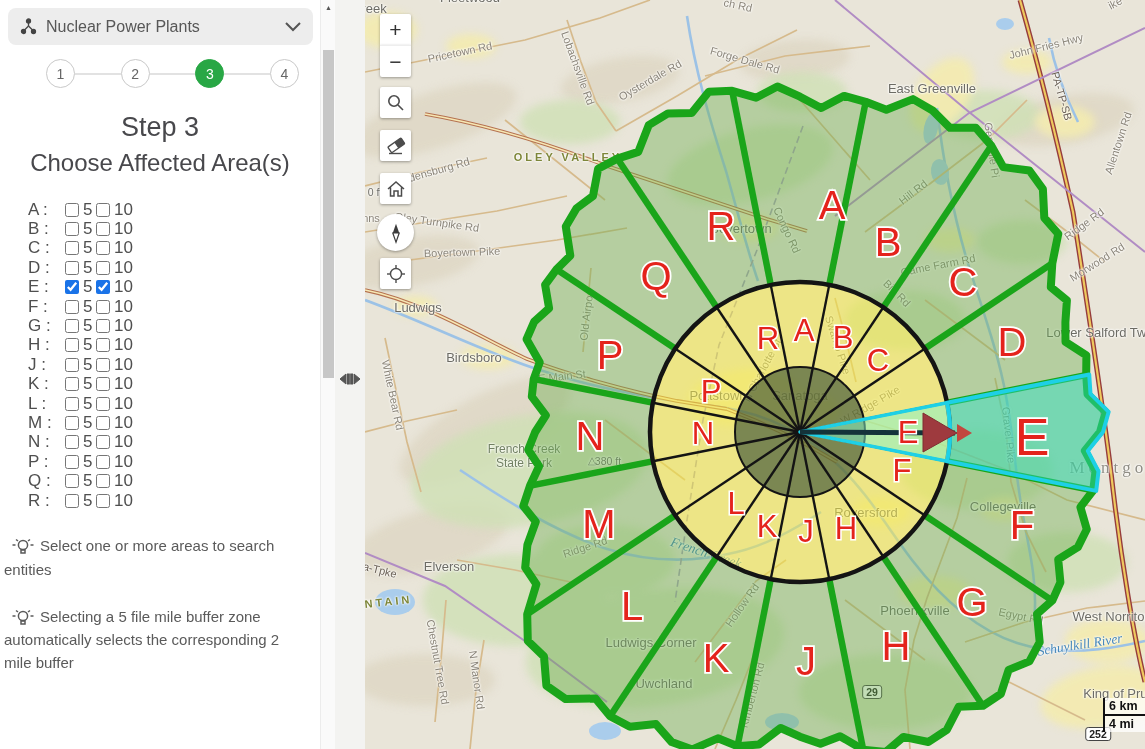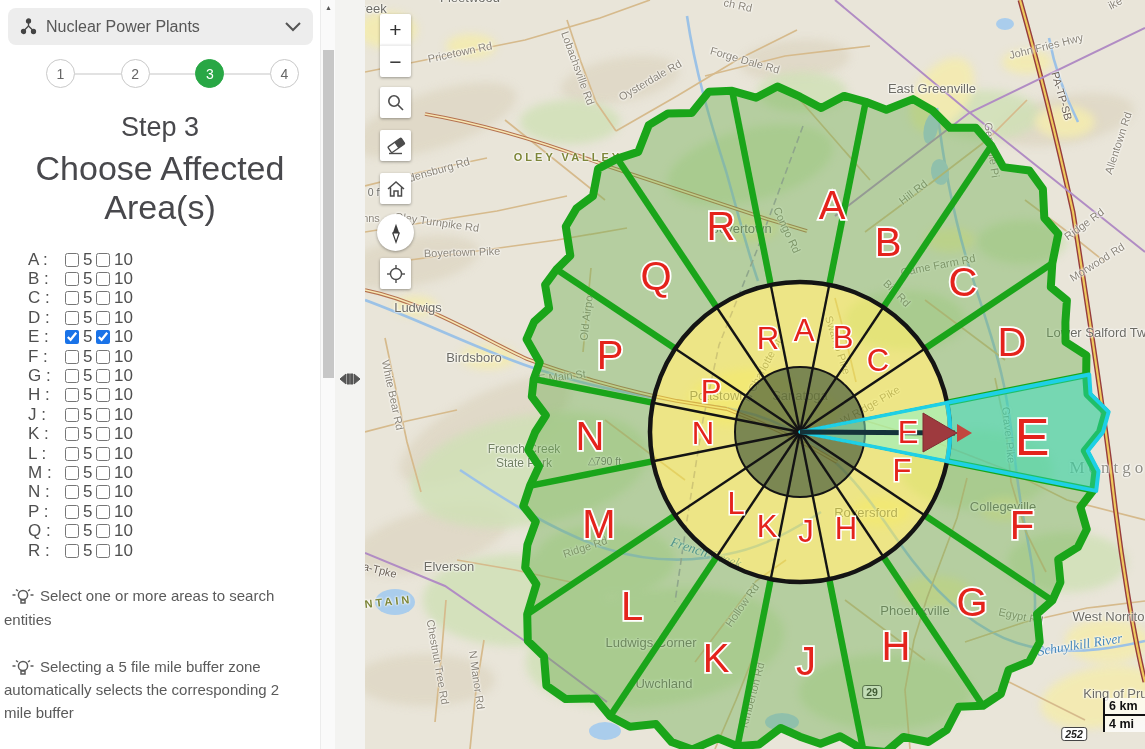--- a/index.html
+++ b/index.html
@@ -10,21 +10,21 @@
   .layer-selector{margin:8px 7px 0 8px;height:37px;background:#ededed;border-radius:8px;
     display:flex;align-items:center;padding:0 12px;cursor:pointer;color:#575757;font-size:16px;}
   .layer-selector .lbl-txt{flex:1;margin-left:9px;}
   .stepper{display:flex;align-items:center;margin:14px 21px 0 46px;}
   .step-circle{width:27px;height:27px;border:1px solid #c9c9c9;border-radius:50%;flex:0 0 27px;
     display:flex;align-items:center;justify-content:center;font-size:14px;color:#666;background:#fff;cursor:pointer;}
   .step-circle.active{background:#28a745;border-color:#28a745;color:#fff;}
   .step-line{flex:1;height:2px;background:#e2e2e2;}
   .h1,.h2{text-align:center;color:#48484c;font-weight:500;}
   .h1{margin-top:24px;font-size:27px;}
-  .h2{margin-top:6px;font-size:34px;}
+  .h2{margin-top:6px;font-size:24px;}
   .areas{margin:23px 0 0 28px;font-size:17px;color:#4f4f4f;}
   .arow{display:flex;align-items:center;height:19.4px;}
   .al{width:37px;}
   .arow input{width:14px;height:14px;margin:0;accent-color:#1a73e8;cursor:pointer;}
   .nlab{margin-left:4px;}
   .n5{width:13px;}
   .cb2{margin-left:7px;}
   .tip{margin:0 14px 0 4px;font-size:15px;color:#5a5a5a;line-height:1.55;width:300px;}
   .tip.first{margin-top:24px;}
   .tip.second{margin-top:24px;}
@@ -435,24 +435,24 @@
         <div class="lbl r" style="left: 750px; top: 3px; transform: translate(-50%, -50%) rotate(-28deg);">ike</div>
         <div class="lbl r" style="left: 6px; top: 218px;">nns</div>
         <div class="lbl w" style="left: 341px; top: 553px; transform: translate(-50%, -50%) rotate(18deg);">French Creek</div>
         <div class="lbl w" style="left: 715px; top: 645px; transform: translate(-50%, -50%) rotate(-9deg);">Schuylkill River</div>
         <div class="lbl o" style="left: 203px; top: 157px;">OLEY VALLEY</div>
         <div class="lbl o" style="left: 18px; top: 602px; transform: translate(-50%, -50%) rotate(-6deg);">UNTAIN</div>
         <div class="lbl pk" style="left: 159px; top: 449px;">French Creek</div>
         <div class="lbl pk" style="left: 159px; top: 463px;">State Park</div>
         <div class="lbl cn" style="left: 752px; top: 468px;">Montgom</div>
         <div class="lbl e" style="left: 227px; top: 460px;">△</div>
-        <div class="lbl e" style="left: 243px; top: 461px;">790 ft</div>
+        <div class="lbl e" style="left: 243px; top: 461px;">380 ft</div>
         <div class="lbl e" style="left: 10px; top: 192px;">0 ft</div>
         <div class="lbl sh" style="left: 507px; top: 692px;">29</div>
-        <div class="lbl sh" style="left: 709px; top: 734px; font-style: italic;">252</div>
+        <div class="lbl sh" style="left: 733px; top: 734px;">252</div>
       </div>
     <svg id="map-zones" width="780" height="749">
         <path d="M735.0,432.0 L740.7,412.0 L722.5,394.1 L721.2,375.1 L721.4,355.3 L700.5,341.9 L700.4,322.1 L701.9,300.4 L685.8,287.2 L687.3,263.4 L693.3,233.8 L679.3,217.8 L677.9,189.1 L664.4,170.5 L638.3,167.1 L626.3,145.6 L610.7,127.7 L585.0,127.8 L568.0,110.8 L548.0,99.1 L521.3,109.8 L500.7,101.8 L479.2,95.9 L456.2,108.0 L435.0,96.7 L412.4,86.5 L391.0,97.7 L367.1,90.8 L343.8,91.7 L326.7,113.0 L303.0,113.4 L283.7,125.2 L273.3,151.9 L252.3,158.6 L233.1,168.8 L228.0,196.0 L211.4,208.4 L200.8,226.6 L205.3,255.7 L191.5,269.3 L180.1,284.8 L184.1,308.3 L169.1,321.8 L161.6,339.2 L174.7,362.3 L168.7,379.0 L166.8,396.7 L180.9,415.3 L170.2,432.0 L163.2,449.8 L174.1,466.3 L165.0,485.7 L158.3,506.1 L170.8,521.7 L162.4,544.9 L160.2,567.5 L171.4,584.2 L162.2,614.3 L162.8,640.9 L179.0,656.5 L181.4,685.6 L200.7,699.1 L230.5,698.5 L245.1,716.2 L264.9,726.7 L290.9,724.1 L306.6,742.0 L327.3,749.4 L352.9,738.3 L372.5,746.2 L393.9,744.5 L415.6,728.0 L435.0,736.7 L455.4,743.8 L475.0,736.2 L498.2,749.7 L520.7,752.0 L538.5,736.9 L563.4,742.0 L581.8,729.8 L593.7,706.8 L617.9,705.8 L635.9,693.8 L643.6,669.9 L664.4,661.4 L674.7,642.2 L672.0,613.9 L687.3,600.6 L695.4,582.3 L693.2,559.3 L712.9,547.1 L721.8,529.3 L715.4,507.1 L728.3,490.3 L730.5,470.9 L719.8,450.7 Z M 585 432 a150 150 0 1 0 -300 0 a150 150 0 1 0 300 0 Z" fill-rule="evenodd" fill="rgba(110,175,80,0.42)" stroke="none"></path>
         <path d="M735.0,432.0 L740.7,412.0 L722.5,394.1 L721.2,375.1 L721.4,355.3 L700.5,341.9 L700.4,322.1 L701.9,300.4 L685.8,287.2 L687.3,263.4 L693.3,233.8 L679.3,217.8 L677.9,189.1 L664.4,170.5 L638.3,167.1 L626.3,145.6 L610.7,127.7 L585.0,127.8 L568.0,110.8 L548.0,99.1 L521.3,109.8 L500.7,101.8 L479.2,95.9 L456.2,108.0 L435.0,96.7 L412.4,86.5 L391.0,97.7 L367.1,90.8 L343.8,91.7 L326.7,113.0 L303.0,113.4 L283.7,125.2 L273.3,151.9 L252.3,158.6 L233.1,168.8 L228.0,196.0 L211.4,208.4 L200.8,226.6 L205.3,255.7 L191.5,269.3 L180.1,284.8 L184.1,308.3 L169.1,321.8 L161.6,339.2 L174.7,362.3 L168.7,379.0 L166.8,396.7 L180.9,415.3 L170.2,432.0 L163.2,449.8 L174.1,466.3 L165.0,485.7 L158.3,506.1 L170.8,521.7 L162.4,544.9 L160.2,567.5 L171.4,584.2 L162.2,614.3 L162.8,640.9 L179.0,656.5 L181.4,685.6 L200.7,699.1 L230.5,698.5 L245.1,716.2 L264.9,726.7 L290.9,724.1 L306.6,742.0 L327.3,749.4 L352.9,738.3 L372.5,746.2 L393.9,744.5 L415.6,728.0 L435.0,736.7 L455.4,743.8 L475.0,736.2 L498.2,749.7 L520.7,752.0 L538.5,736.9 L563.4,742.0 L581.8,729.8 L593.7,706.8 L617.9,705.8 L635.9,693.8 L643.6,669.9 L664.4,661.4 L674.7,642.2 L672.0,613.9 L687.3,600.6 L695.4,582.3 L693.2,559.3 L712.9,547.1 L721.8,529.3 L715.4,507.1 L728.3,490.3 L730.5,470.9 L719.8,450.7 Z" fill="none" stroke="#1aa51a" stroke-width="8" stroke-linejoin="round"></path>
         <line x1="580.1562214996782" y1="403.126632341613" x2="723.1836854200517" y2="374.6767008929029" stroke="#1aa51a" stroke-width="6.5"></line>
         <line x1="558.0575026207766" y1="349.77560551309887" x2="688.944638077179" y2="262.3196176226812" stroke="#1aa51a" stroke-width="6.5"></line>
         <line x1="517.2243944869011" y1="308.9424973792233" x2="627.4610740563935" y2="143.96164747841198" stroke="#1aa51a" stroke-width="6.5"></line>
         <line x1="463.873367658387" y1="286.8437785003219" x2="501.0791578946585" y2="99.79763990976386" stroke="#1aa51a" stroke-width="6.5"></line>
         <line x1="406.12663234161306" y1="286.8437785003219" x2="366.7440776593761" y2="88.85430604550595" stroke="#1aa51a" stroke-width="6.5"></line>
         <line x1="352.77560551309887" y1="308.9424973792233" x2="251.19521567726213" y2="156.91670057710326" stroke="#1aa51a" stroke-width="6.5"></line>

